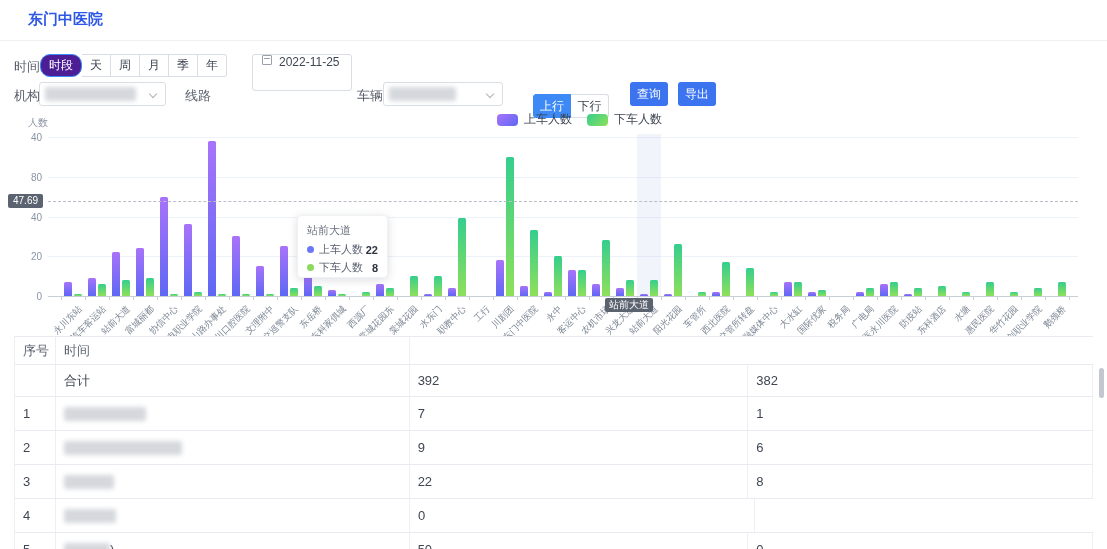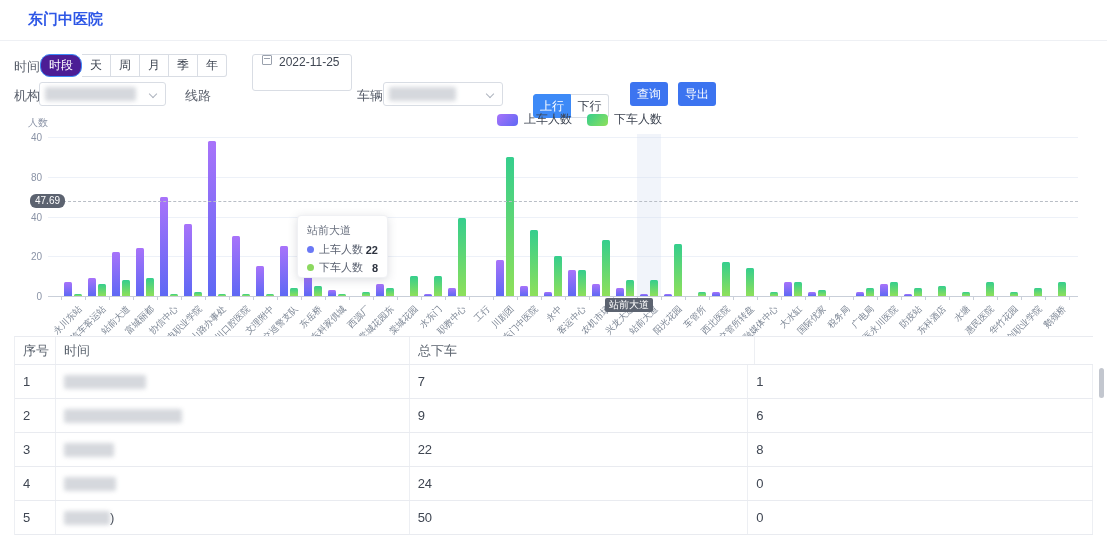--- a/index.html
+++ b/index.html
@@ -282,21 +282,21 @@
       <div class="xlab" style="right: 143px; top: 195px;">水塘</div>
       <div class="bar" style="left: 986px; top: 174.088px; height: 13.9125px; background: linear-gradient(rgb(53, 206, 141), rgb(142, 224, 90));"></div>
       <div class="xlab" style="right: 119px; top: 195px;">惠民医院</div>
       <div class="bar" style="left: 1010px; top: 184.025px; height: 3.975px; background: linear-gradient(rgb(53, 206, 141), rgb(142, 224, 90));"></div>
       <div class="xlab" style="right: 95px; top: 195px;">华竹花园</div>
       <div class="bar" style="left: 1034px; top: 180.05px; height: 7.95px; background: linear-gradient(rgb(53, 206, 141), rgb(142, 224, 90));"></div>
       <div class="xlab" style="right: 71px; top: 195px;">科创职业学院</div>
       <div class="bar" style="left: 1058px; top: 174.088px; height: 13.9125px; background: linear-gradient(rgb(53, 206, 141), rgb(142, 224, 90));"></div>
       <div class="xlab" style="right: 47px; top: 195px;">鹅颈桥</div>
       <div class="markline" style="left: 48px; top: 93.2161px; width: 1030px;"></div>
-      <div class="mark-badge" style="left: 30px; top: 86.2161px; border-radius: 6px;">47.69</div>
+      <div class="mark-badge" style="left: 8px; top: 86.2161px;">47.69</div>
       <div class="pointer-badge" style="left: 605px; top: 190px;">站前大道</div>
       <div class="legend">
         <div class="legend-item">
           <div class="legend-pill" style="background: linear-gradient(135deg, rgb(168, 115, 250), rgb(94, 104, 244));"></div>
           <div>上车人数</div>
         </div>
         <div class="legend-item">
           <div class="legend-pill" style="background: linear-gradient(135deg, rgb(53, 206, 141), rgb(142, 224, 90));"></div>
           <div>下车人数</div>
         </div>
@@ -313,21 +313,26 @@
           <div>下车人数</div>
           <div class="val">8</div>
         </div>
       </div>
     </div>
 
   <div id="table">
       <div class="trow head" style="height: 28px;">
         <div class="c0">序号</div>
         <div class="c1">时间</div>
-        <div class="c3">总下车</div>
+      </div>
+      <div class="trow" style="height: 32px;">
+        <div class="c0"></div>
+        <div class="c1">合计</div>
+        <div class="c2">392</div>
+        <div class="c3">382</div>
       </div>
       <div class="trow" style="height: 34px;">
         <div class="c0">1</div>
         <div class="c1">
           <span class="blur-block" style="width: 82px;"></span>
         </div>
         <div class="c2">7</div>
         <div class="c3">1</div>
       </div>
       <div class="trow" style="height: 34px;">
@@ -344,21 +349,20 @@
           <span class="blur-block" style="width: 50px;"></span>
         </div>
         <div class="c2">22</div>
         <div class="c3">8</div>
       </div>
       <div class="trow" style="height: 34px;">
         <div class="c0">4</div>
         <div class="c1">
           <span class="blur-block" style="width: 52px;"></span>
         </div>
-        <div class="c2">24</div>
         <div class="c3">0</div>
       </div>
       <div class="trow" style="height: 34px;">
         <div class="c0">5</div>
         <div class="c1">
           <span class="blur-block" style="width: 46px;"></span>
           <span>)</span>
         </div>
         <div class="c2">50</div>
         <div class="c3">0</div>

